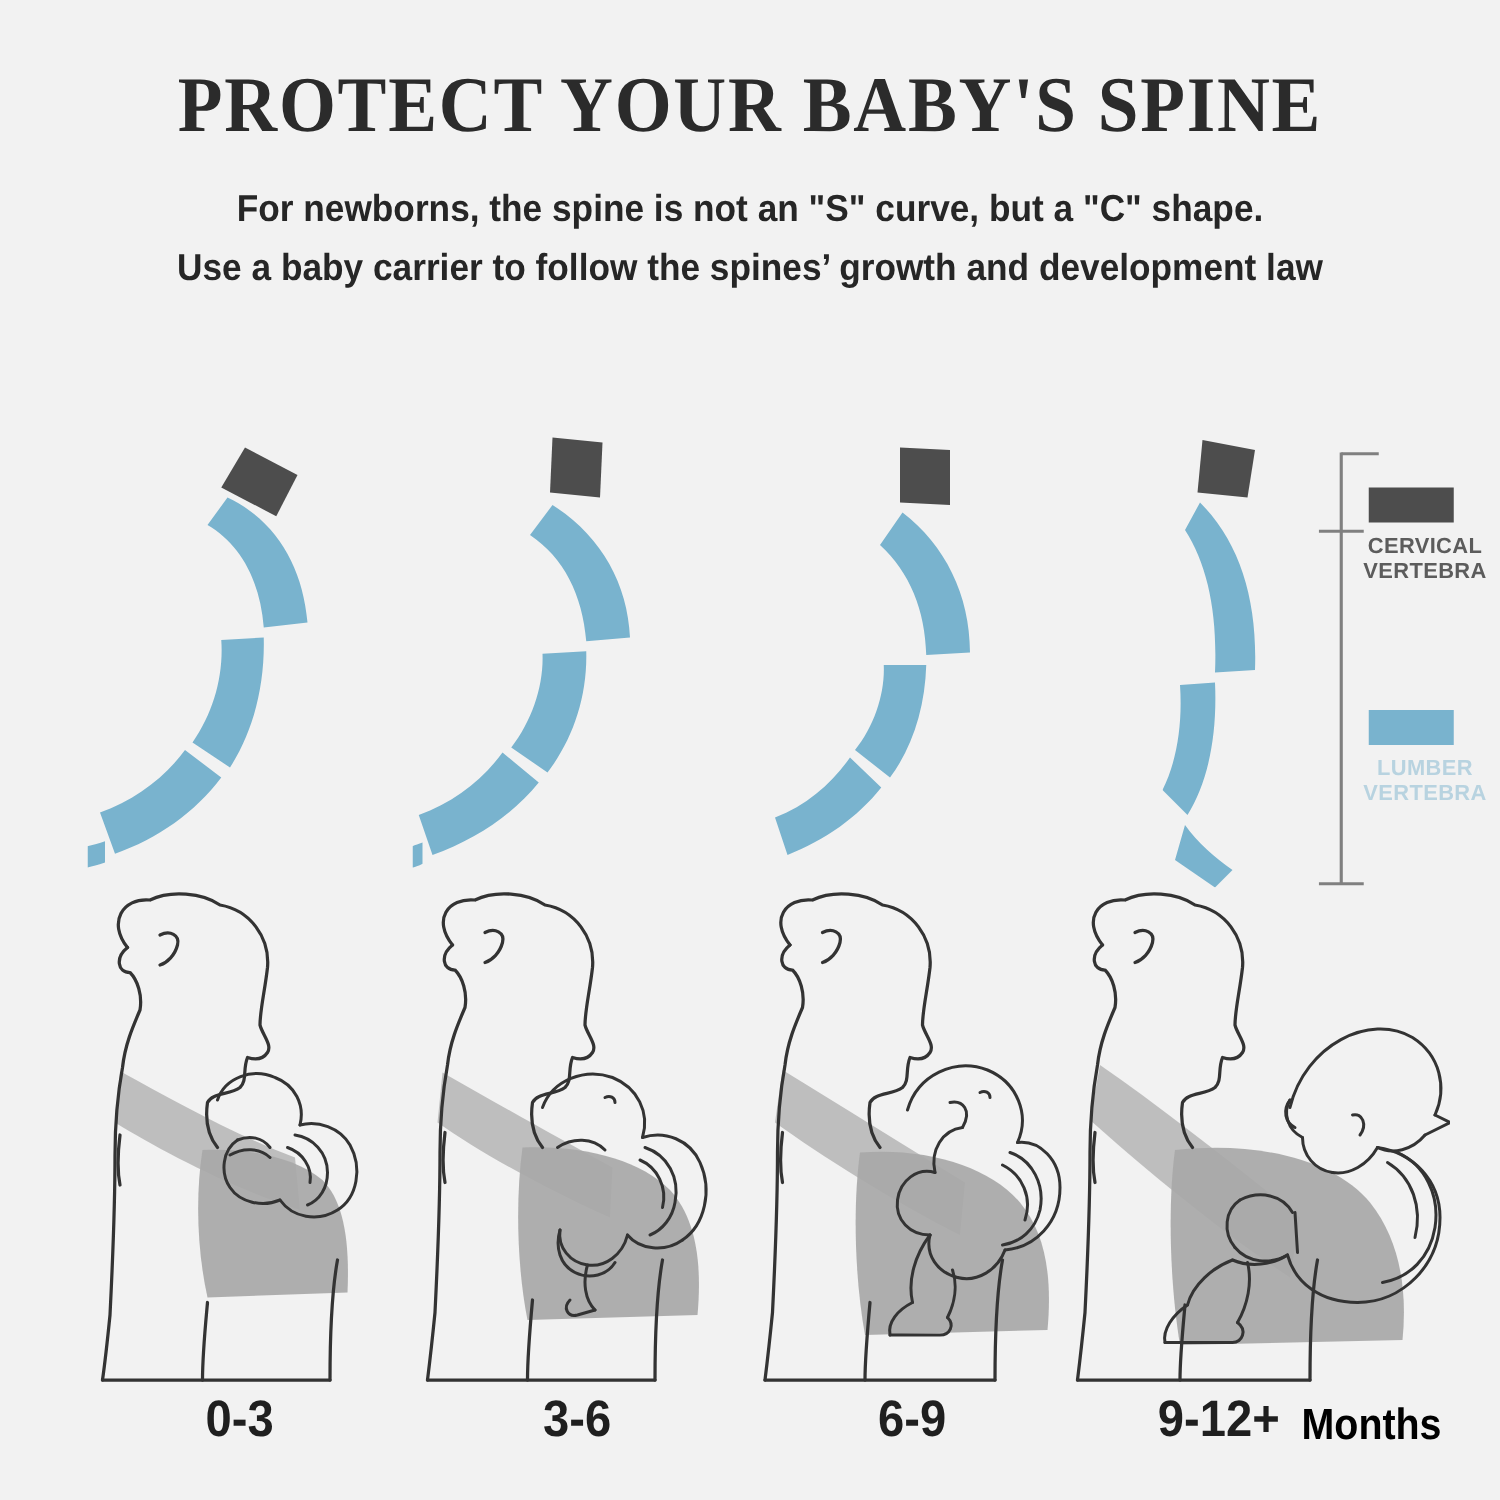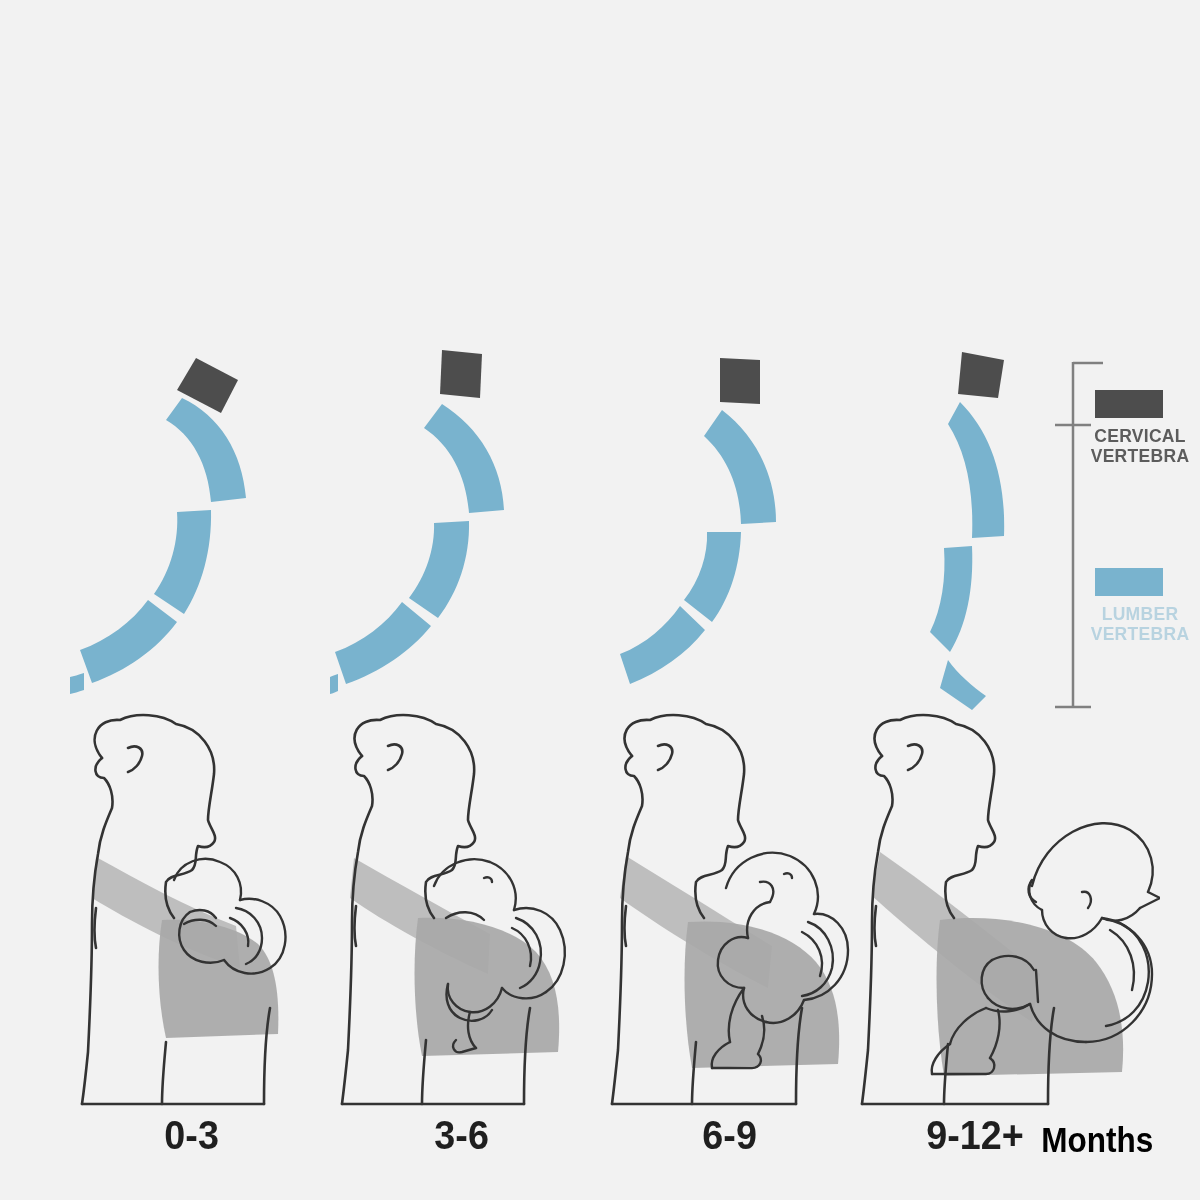--- a/index.html
+++ b/index.html
@@ -141,20 +141,27 @@
     color: #000000;
     transform: scaleX(0.9);
     white-space: nowrap;
   }
 </style>
 </head>
 <body>
 
 <div id="page">
 
+  <div class="header">
+    <div class="title">PROTECT YOUR BABY'S SPINE</div>
+    <div class="subtitle-block">
+      <div class="subtitle">For newborns, the spine is not an "S" curve, but a "C" shape.</div>
+      <div class="subtitle">Use a baby carrier to follow the spines’   growth and development law</div>
+    </div>
+  </div>
 
   <div class="spine-row">
 
     <div class="spine-cell" style="left:70px;">
       <svg width="260" height="370" viewBox="0 0 260 370">
         <g>
           <path d="M126 18 L168 40 L151 73 L107 50 Z" fill="#4d4d4d"></path>
         </g>
         <g fill="#79b3ce">
           <path d="M112 58 C150 76 172 112 176 158 L141 162 C138 124 122 95 96 80 Z"></path>

